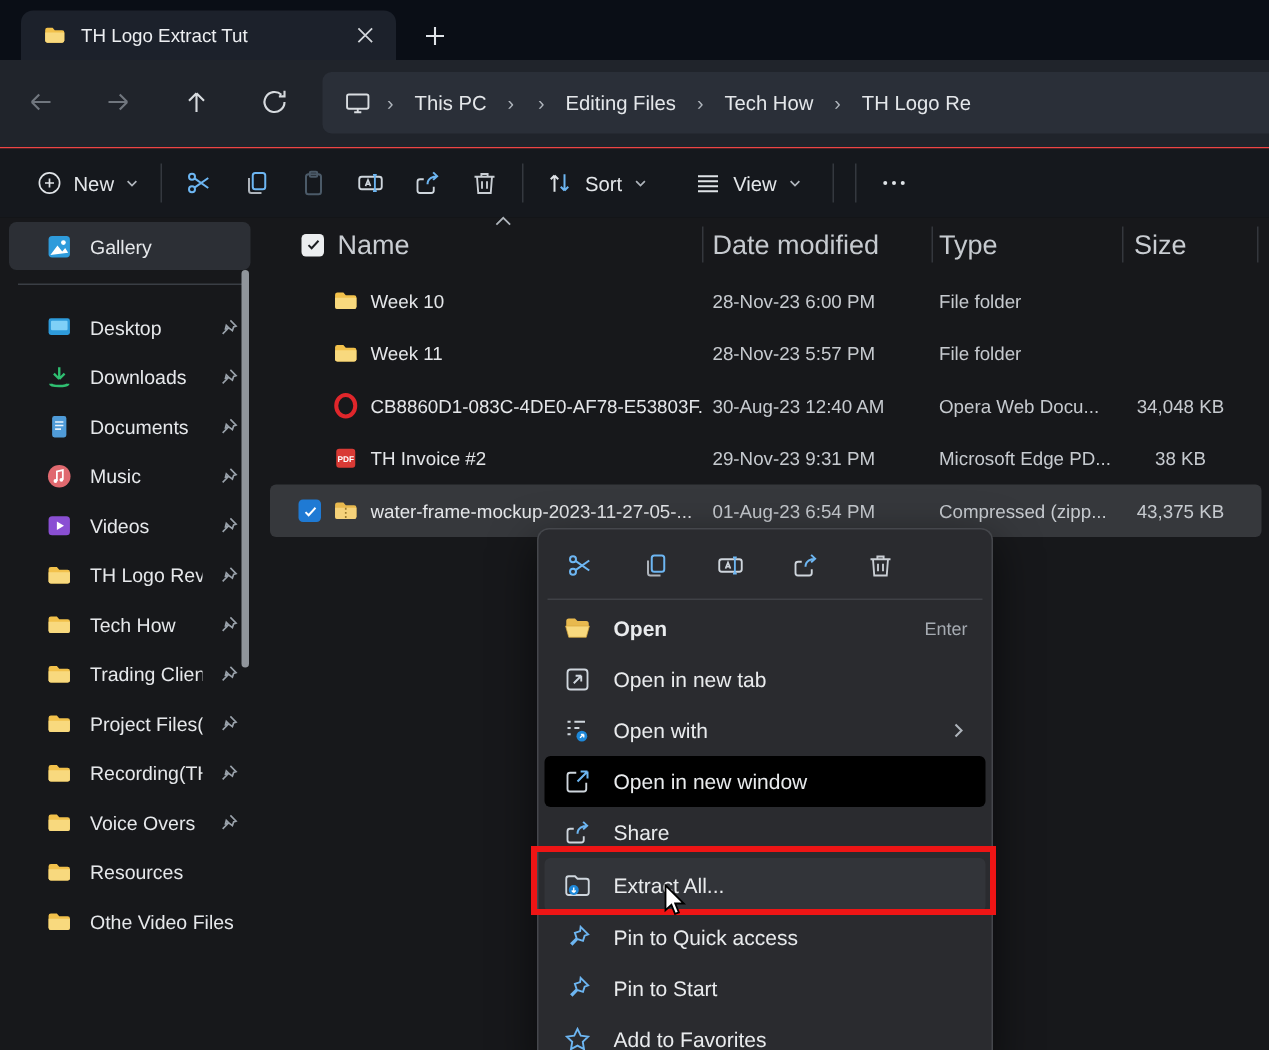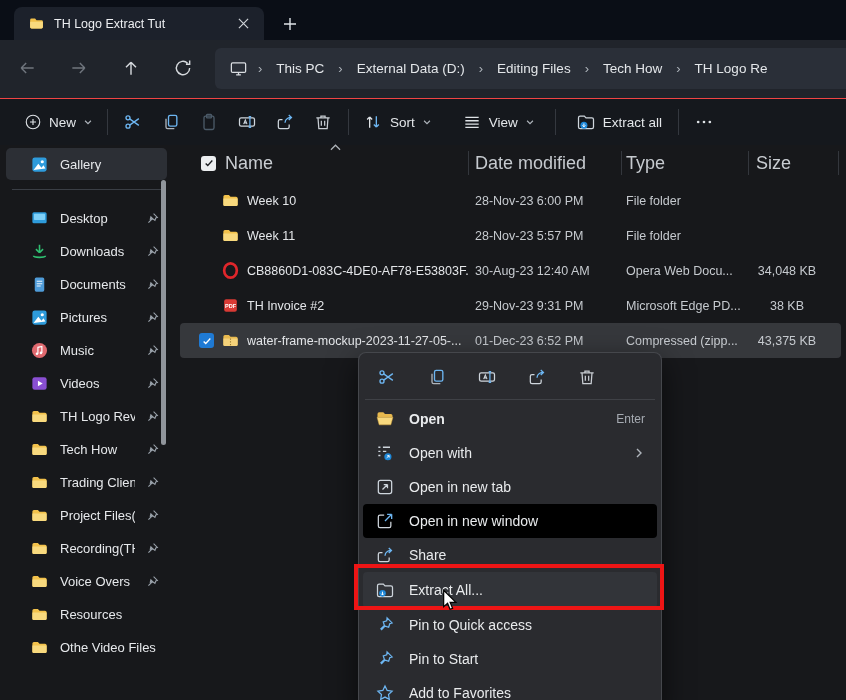--- a/index.html
+++ b/index.html
@@ -145,21 +145,20 @@
   <div class="addressbar">
     <span style="margin-right:2px">
       <svg class="ic" style="width:19px;height:19px" viewBox="0 0 24 24">
           <rect x="3" y="5" width="18" height="12" rx="1.5" stroke="#d9dde1" stroke-width="1.6" fill="none"></rect>
           <path d="M9 20h6M12 17v3" stroke="#d9dde1" stroke-width="1.6"></path>
         </svg>
     </span>
     <span class="crumb-sep"></span>
     <span class="crumb">This PC</span>
     <span class="crumb-sep"></span>
-    <span class="crumb">External Data (D:)</span>
     <span class="crumb-sep"></span>
     <span class="crumb">Editing Files</span>
     <span class="crumb-sep"></span>
     <span class="crumb">Tech How</span>
     <span class="crumb-sep"></span>
     <span class="crumb">TH Logo Re</span>
   </div>
 </div>
 
 <div class="toolbar">
@@ -227,28 +226,20 @@
   <div class="tb-btn" style="margin-left:14px">
     <svg class="ic" viewBox="0 0 24 24" stroke="#dfe3e7" stroke-width="1.6">
         <path d="M4 6.5h16M4 10.5h16M4 14.5h16M4 18.5h16"></path>
       </svg>
     <span>View</span>
     <svg class="chev" viewBox="0 0 12 12">
         <path d="M2.5 4.5L6 8l3.5-3.5" stroke="#aeb4bb" stroke-width="1.4" fill="none"></path>
       </svg>
   </div>
   <div class="tb-sep" style="margin-left:12px"></div>
-  <div class="tb-btn" style="margin-left:6px">
-    <svg class="ic" viewBox="0 0 24 24" fill="none">
-        <path d="M3 7a2 2 0 0 1 2-2h5l2 2h7a2 2 0 0 1 2 2v9a2 2 0 0 1-2 2H5a2 2 0 0 1-2-2z" stroke="#cfd6dd" stroke-width="1.5"></path>
-        <circle cx="9.5" cy="16" r="4.2" fill="#1e88d9"></circle>
-        <path d="M9.5 13.8v4m0 0l-1.7-1.7m1.7 1.7l1.7-1.7" stroke="#fff" stroke-width="1.2"></path>
-      </svg>
-    <span>Extract all</span>
-  </div>
   <div class="tb-sep" style="margin-left:8px"></div>
   <span class="tb-icon-btn">
     <svg class="ic" viewBox="0 0 24 24" fill="#dfe3e7">
         <circle cx="5" cy="12" r="1.6"></circle>
         <circle cx="12" cy="12" r="1.6"></circle>
         <circle cx="19" cy="12" r="1.6"></circle>
       </svg>
   </span>
 </div>
 
@@ -307,35 +298,20 @@
         <span class="lbl">Documents</span>
         <span class="pin">
             <svg viewBox="0 0 24 24" fill="none" stroke="#9aa2ab" stroke-width="2">
               <path d="M14 3l7 7-3 1-1.5 4.5L12 12 4.5 19.5M12 12l-4 1 1-4z"></path>
             </svg>
           </span>
       </div>
       <div class="side-item">
         <span>
             <svg class="ic" style="width:19px;height:19px" viewBox="0 0 24 24">
-              <rect x="3" y="3" width="18" height="18" rx="3" fill="#2e9bdb"></rect>
-              <circle cx="15.5" cy="8.5" r="2" fill="#fff"></circle>
-              <path d="M4.5 19l6-8 4 5 2.5-3 2.5 4z" fill="#fff"></path>
-            </svg>
-          </span>
-        <span class="lbl">Pictures</span>
-        <span class="pin">
-            <svg viewBox="0 0 24 24" fill="none" stroke="#9aa2ab" stroke-width="2">
-              <path d="M14 3l7 7-3 1-1.5 4.5L12 12 4.5 19.5M12 12l-4 1 1-4z"></path>
-            </svg>
-          </span>
-      </div>
-      <div class="side-item">
-        <span>
-            <svg class="ic" style="width:19px;height:19px" viewBox="0 0 24 24">
               <circle cx="12" cy="12" r="9.5" fill="#e0696f"></circle>
               <path d="M10 16V8l5-1.2V15" stroke="#fff" stroke-width="1.5" fill="none"></path>
               <circle cx="8.8" cy="16" r="1.6" fill="#fff"></circle>
               <circle cx="13.8" cy="15" r="1.6" fill="#fff"></circle>
             </svg>
           </span>
         <span class="lbl">Music</span>
         <span class="pin">
             <svg viewBox="0 0 24 24" fill="none" stroke="#9aa2ab" stroke-width="2">
               <path d="M14 3l7 7-3 1-1.5 4.5L12 12 4.5 19.5M12 12l-4 1 1-4z"></path>
@@ -559,21 +535,21 @@
         </span>
         <span class="ficon">
             <svg viewBox="0 0 24 24">
               <path d="M3 7a2 2 0 0 1 2-2h5l2 2.3h7a2 2 0 0 1 2 2V17a2 2 0 0 1-2 2H5a2 2 0 0 1-2-2z" fill="#e8b94e"></path>
               <path d="M3 9.5h18V17a2 2 0 0 1-2 2H5a2 2 0 0 1-2-2z" fill="#f5d27a"></path>
               <path d="M12 9.5v2m0 1.5v2m0 1.5v2" stroke="#9a7a2c" stroke-width="1.4" stroke-dasharray="1.6 1.4"></path>
             </svg>
           </span>
         <span class="fname">water-frame-mockup-2023-11-27-05-...</span>
       </div>
-      <div class="cell-date">01-Dec-23 6:52 PM</div>
+      <div class="cell-date">01-Aug-23 6:54 PM</div>
       <div class="cell-type">Compressed (zipp...</div>
       <div class="cell-size">43,375 KB</div>
     </div>
   </div>
 </div>
 
 <div class="ctxmenu">
   <div class="ctx-iconrow">
     <span class="ctx-iconbtn">
       <svg class="ic" viewBox="0 0 24 24" stroke="#6db6f2" stroke-width="1.6" fill="none">
@@ -617,39 +593,39 @@
           <path d="M2.5 10h19L19 19H5z" fill="none" stroke="#d9a93e" stroke-width=".6"></path>
         </svg>
       </span>
     <span class="lbl">Open</span>
     <span class="shortcut">Enter</span>
   </div>
 
   <div class="ctx-item">
     <span>
         <svg class="ic" viewBox="0 0 24 24" fill="none">
+          <rect x="4" y="4" width="16" height="16" rx="2.5" stroke="#cfd6dd" stroke-width="1.5"></rect>
+          <path d="M9 15l6-6m0 0h-4.5M15 9v4.5" stroke="#cfd6dd" stroke-width="1.5"></path>
+        </svg>
+      </span>
+    <span class="lbl">Open in new tab</span>
+  </div>
+
+  <div class="ctx-item">
+    <span>
+        <svg class="ic" viewBox="0 0 24 24" fill="none">
           <path d="M4 5h2.5M4 10h2.5M4 15h2.5M9.5 5H18M9.5 10h4" stroke="#cfd6dd" stroke-width="1.7"></path>
           <circle cx="15.5" cy="16.5" r="4.3" fill="#1e88d9"></circle>
           <path d="M14 17.8l3-2.6m0 0h-2.3m2.3 0v2.3" stroke="#fff" stroke-width="1.1"></path>
         </svg>
       </span>
     <span class="lbl">Open with</span>
     <svg class="submenu-chev" viewBox="0 0 12 12">
         <path d="M4 2l4 4-4 4" stroke="#aeb4bb" stroke-width="1.4" fill="none"></path>
       </svg>
-  </div>
-
-  <div class="ctx-item">
-    <span>
-        <svg class="ic" viewBox="0 0 24 24" fill="none">
-          <rect x="4" y="4" width="16" height="16" rx="2.5" stroke="#cfd6dd" stroke-width="1.5"></rect>
-          <path d="M9 15l6-6m0 0h-4.5M15 9v4.5" stroke="#cfd6dd" stroke-width="1.5"></path>
-        </svg>
-      </span>
-    <span class="lbl">Open in new tab</span>
   </div>
 
   <div class="ctx-item hover">
     <span>
         <svg class="ic" viewBox="0 0 24 24" fill="none">
           <path d="M11 5H6a2 2 0 0 0-2 2v11a2 2 0 0 0 2 2h11a2 2 0 0 0 2-2v-5" stroke="#cfd6dd" stroke-width="1.5"></path>
           <path d="M12 12l8-8m0 0h-5.5M20 4v5.5" stroke="#6db6f2" stroke-width="1.6"></path>
         </svg>
       </span>
     <span class="lbl">Open in new window</span>

